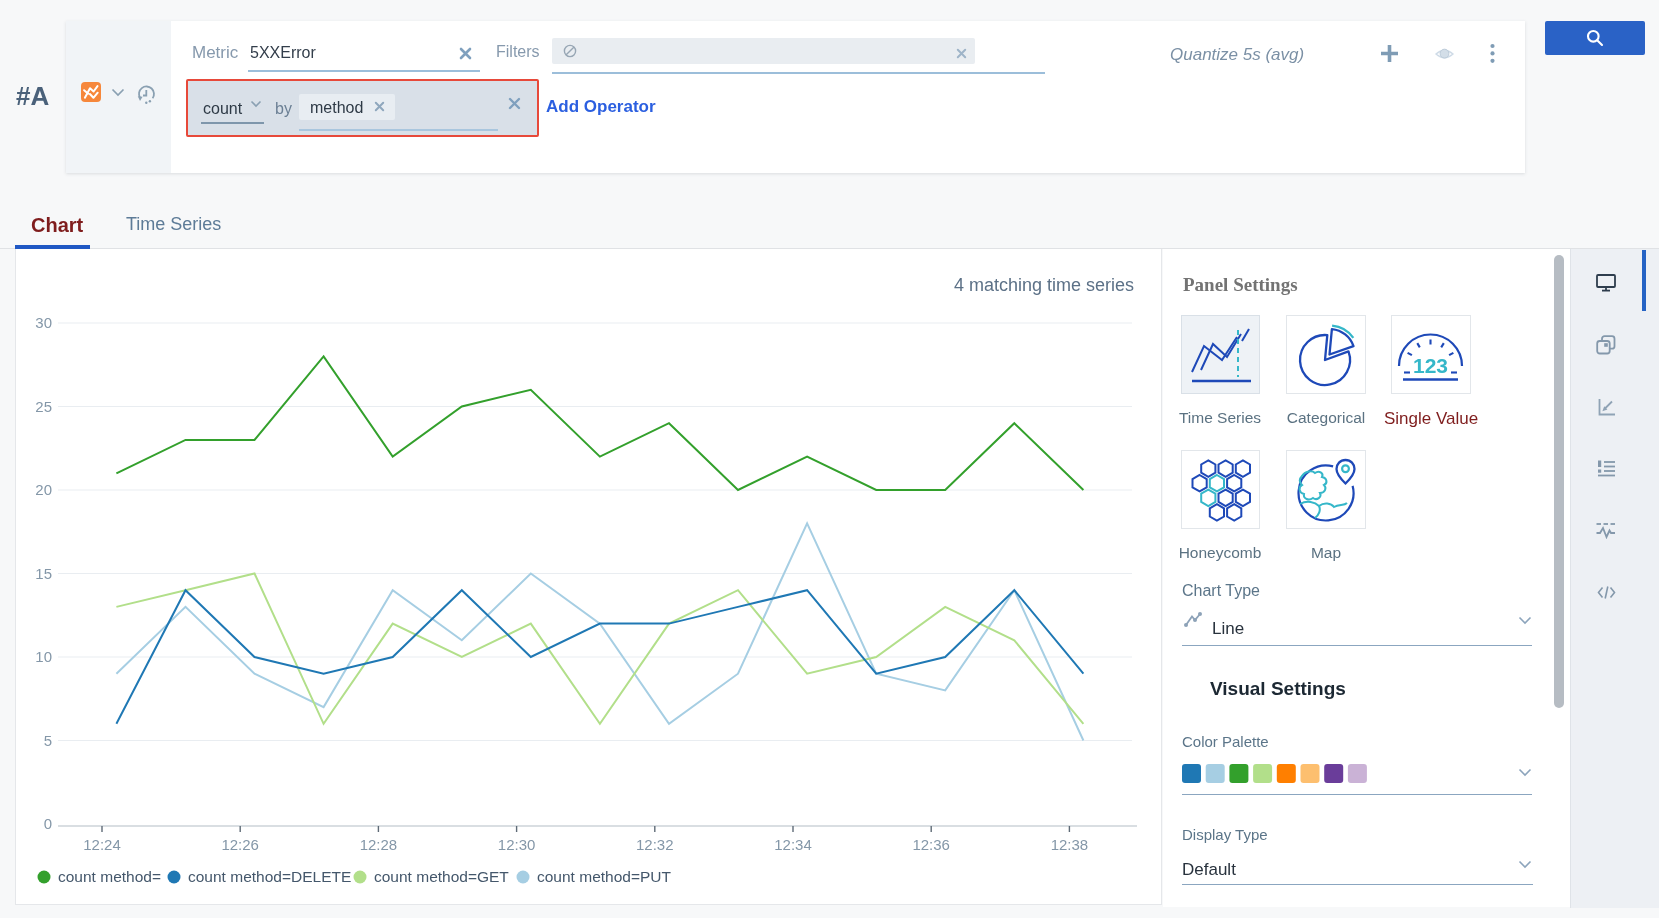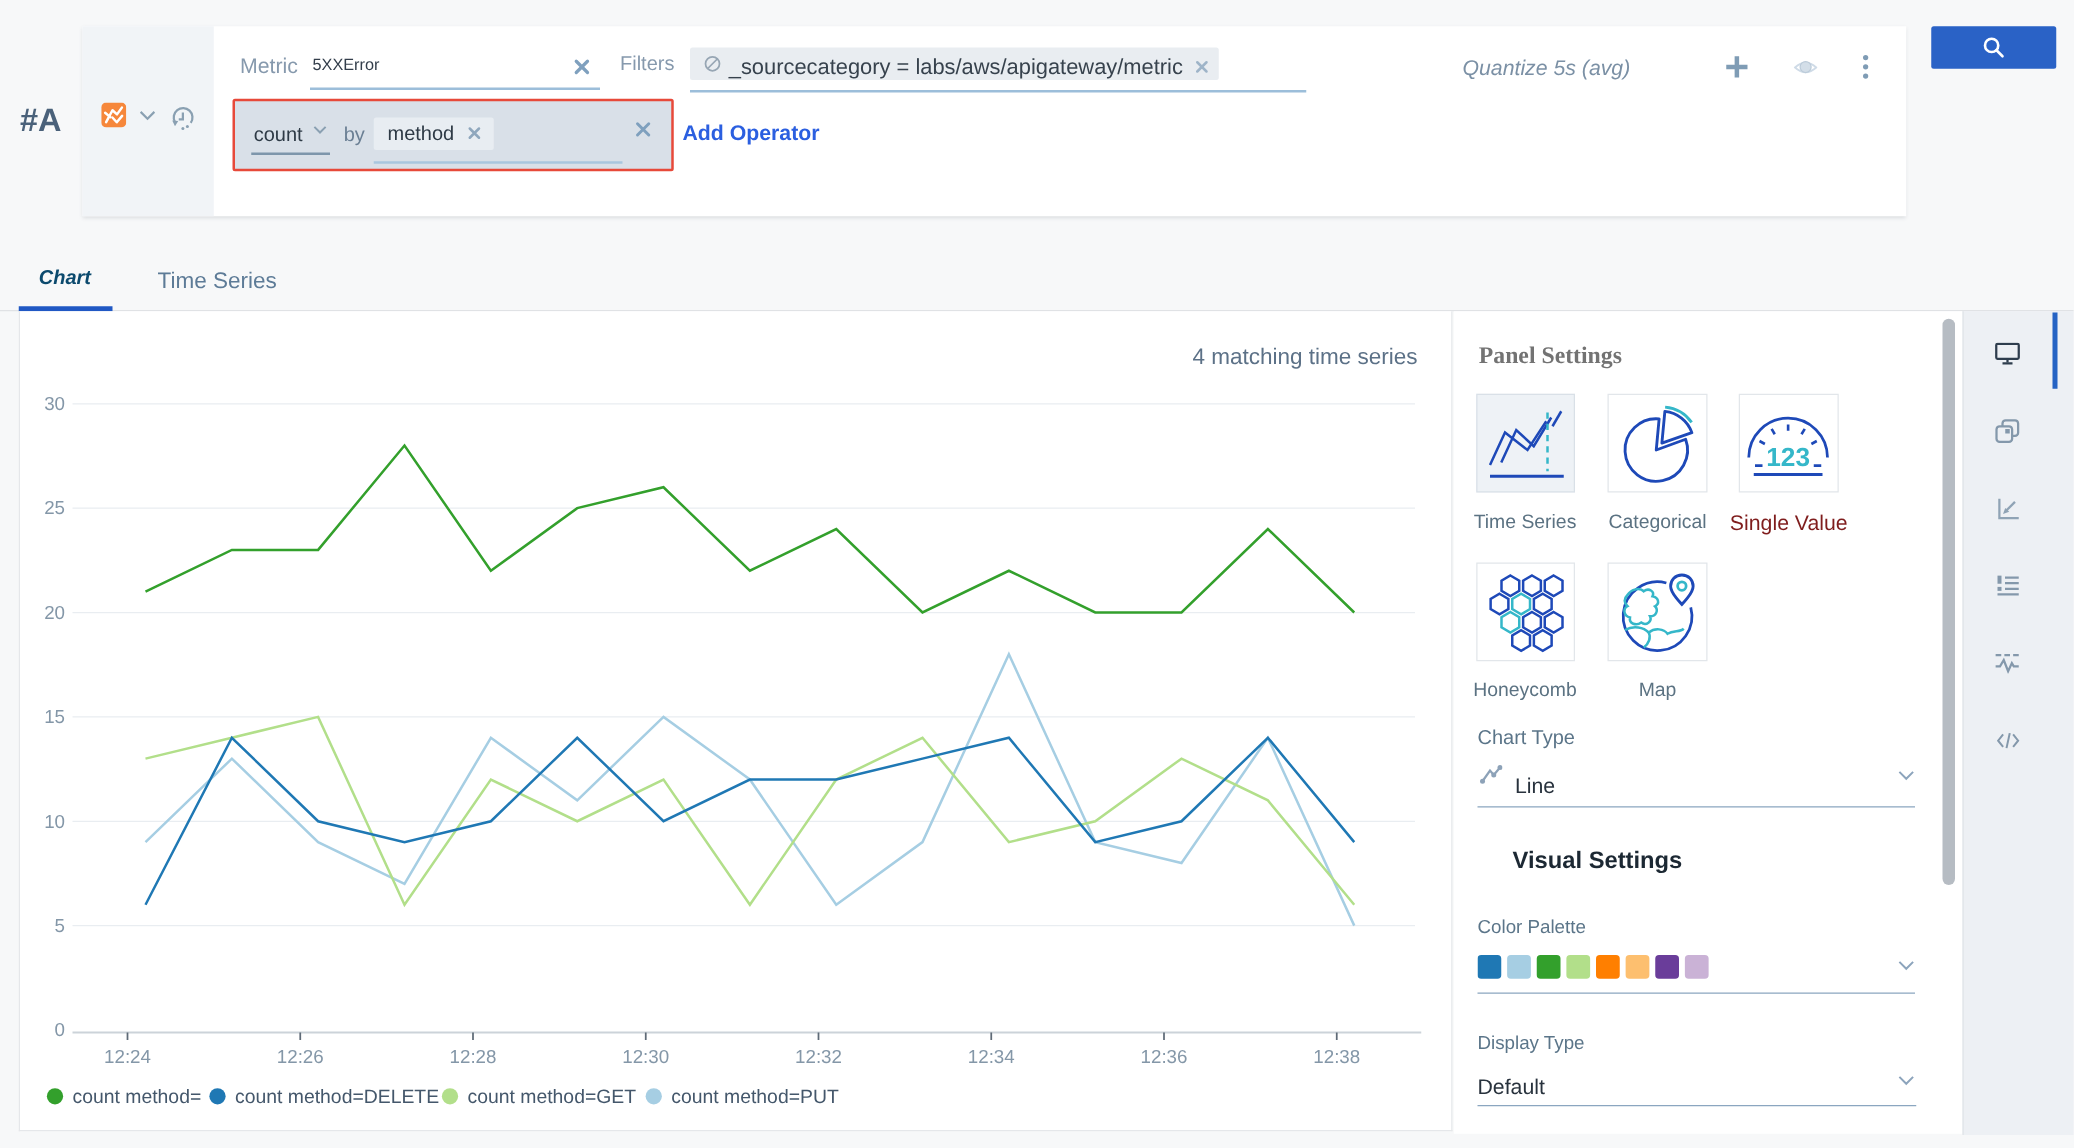--- a/index.html
+++ b/index.html
@@ -29,33 +29,32 @@
 
   <svg class="abs" style="left:137px;top:85px;" width="19" height="20" viewBox="0 0 19 20">
     <path d="M3,12.75 A7.5,7.5 0 1 1 15.6,13.3" fill="none" stroke="#8aa0b2" stroke-width="1.8"></path>
     <path d="M0.8,11.3 L5.6,11.8 L3,16 Z" fill="#8aa0b2"></path>
     <circle cx="12.9" cy="16.2" r="1.2" fill="#8aa0b2"></circle>
     <circle cx="9.3" cy="17.8" r="1.2" fill="#8aa0b2"></circle>
     <polyline points="9.3,5 9.3,10.5 6,10.5" fill="none" stroke="#8aa0b2" stroke-width="1.8"></polyline>
   </svg>
 
   <div class="abs" style="left:192px;top:43px;font-size:17px;color:#8699ad;">Metric</div>
-  <div class="abs" style="left:250px;top:44px;font-size:13px;color:#333e4b;">5XXError</div>
+  <div class="abs" style="left:250px;top:44px;font-size:16px;color:#333e4b;">5XXError</div>
   <svg class="abs" style="left:459px;top:47px;" width="13" height="13" viewBox="0 0 13 13">
     <path d="M2,2 L11,11 M11,2 L2,11" stroke="#7fa0be" stroke-width="2.6" stroke-linecap="round"></path>
   </svg>
   <div class="abs" style="left:248px;top:70px;width:232px;height:2px;background:#9cbeda;"></div>
 
   <div class="abs" style="left:496px;top:43px;font-size:16px;color:#8699ad;">Filters</div>
   <div class="abs" style="left:552px;top:38px;width:423px;height:26px;background:#e9edf1;border-radius:2px;"></div>
   <svg class="abs" style="left:563px;top:44px;" width="14" height="14" viewBox="0 0 14 14">
     <circle cx="7" cy="7" r="5.6" fill="none" stroke="#97a6b4" stroke-width="1.4"></circle>
     <line x1="3.2" y1="10.8" x2="10.8" y2="3.2" stroke="#97a6b4" stroke-width="1.4"></line>
   </svg>
-  <div class="abs" style="left:583px;top:43px;font-size:17.5px;color:#37424d;">_sourcecategory = labs/aws/apigateway/metric</div>
   <svg class="abs" style="left:956px;top:48px;" width="11" height="11" viewBox="0 0 11 11">
     <path d="M1.8,1.8 L9.2,9.2 M9.2,1.8 L1.8,9.2" stroke="#9eb4c8" stroke-width="2" stroke-linecap="round"></path>
   </svg>
   <div class="abs" style="left:552px;top:72px;width:493px;height:2px;background:#9cbeda;"></div>
 
   <div class="abs" style="left:186px;top:79px;width:353px;height:58px;background:#d9e0e8;border:2px solid #e7493a;border-radius:2px;"></div>
   <div class="abs" style="left:203px;top:100px;font-size:16px;color:#2e3a46;">count</div>
   <svg class="abs" style="left:250px;top:100px;" width="12" height="8" viewBox="0 0 12 8">
     <polyline points="1.5,1.5 6,6 10.5,1.5" fill="none" stroke="#8aa0b2" stroke-width="1.6"></polyline>
   </svg>
@@ -85,21 +84,21 @@
     <circle cx="4.5" cy="10.4" r="2.1" fill="#7f9cb5"></circle>
     <circle cx="4.5" cy="17.8" r="2.1" fill="#7f9cb5"></circle>
   </svg>
 
   <div class="abs" style="left:1545px;top:21px;width:100px;height:34px;background:#2a62c6;border-radius:2px;"></div>
   <svg class="abs" style="left:1585px;top:28px;" width="20" height="20" viewBox="0 0 20 20">
     <circle cx="8.3" cy="8.3" r="5.3" fill="none" stroke="#fff" stroke-width="2.1"></circle>
     <line x1="12.2" y1="12.2" x2="17" y2="17" stroke="#fff" stroke-width="2.1" stroke-linecap="round"></line>
   </svg>
 
-  <div class="abs" style="left:31px;top:214px;font-size:16px;font-weight:600;color:#0c4a6e;font-style:italic;">Chart</div>
+  <div class="abs" style="left:31px;top:214px;font-size:20px;font-weight:600;color:#7f1d1d;">Chart</div>
   <div class="abs" style="left:126px;top:214px;font-size:18px;color:#5d7b97;">Time Series</div>
   <div class="abs" style="left:0;top:248px;width:1659px;height:1px;background:#e0e2e5;"></div>
   <div class="abs" style="left:15px;top:245px;width:75px;height:4px;background:#2058c4;"></div>
 
   <div class="abs" style="left:15px;top:249px;width:1147px;height:656px;background:#fff;border:1px solid #e5e7ea;border-top:none;"></div>
   <svg class="abs" style="left:15px;top:249px;" width="1147" height="656" viewBox="0 0 1147 656">
       <line x1="43" y1="491.5" x2="1117" y2="491.5" stroke="#e9edf1" stroke-width="1"></line>
       <line x1="43" y1="408.0" x2="1117" y2="408.0" stroke="#e9edf1" stroke-width="1"></line>
       <line x1="43" y1="324.5" x2="1117" y2="324.5" stroke="#e9edf1" stroke-width="1"></line>
       <line x1="43" y1="241.0" x2="1117" y2="241.0" stroke="#e9edf1" stroke-width="1"></line>

